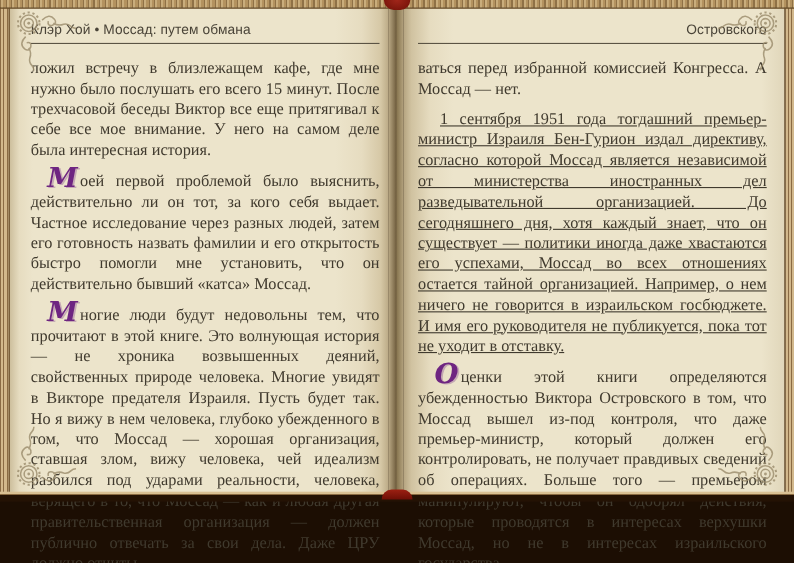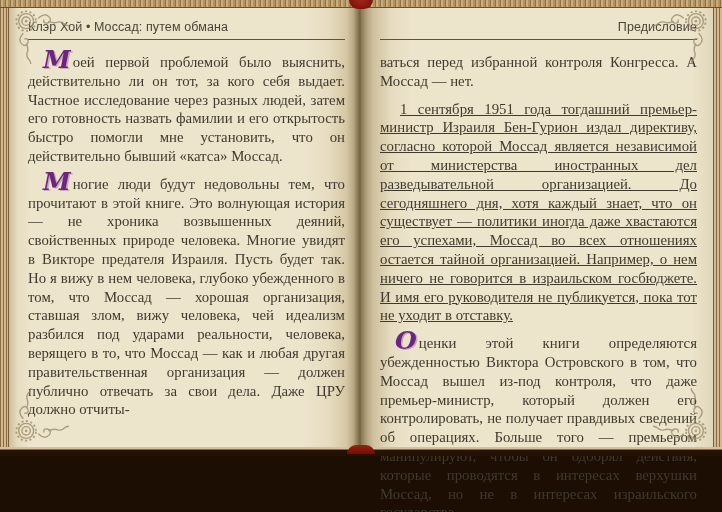--- a/index.html
+++ b/index.html
@@ -124,20 +124,21 @@
           <circle cx="13" cy="13" r="10.5" stroke-dasharray="2.2 2.6" stroke-width="2"></circle>
           <path d="M26 10 q7 -7 12 -1 q3 4 -2 6 q-5 1 -4 -4"></path>
           <path d="M37 13 q5 3 10 1 q4 -1 7 2 q2 2 5 2"></path>
           <path d="M10 26 q-7 7 -1 12 q4 3 6 -2 q1 -5 -4 -4"></path>
           <path d="M13 37 q3 5 1 10 q-1 4 2 7 q2 2 2 5"></path>
         </svg>
       </div>
       <div class="page-header">Клэр Хой • Моссад: путем обмана</div>
       <div class="rule"></div>
       <div class="page-body">
+          <p class="para">ложил встречу в близлежащем кафе, где мне нужно было послушать его всего 15 минут. После трехчасовой беседы Виктор все еще притягивал к себе все мое внимание. У него на самом деле была интересная история.</p>
           <p class="para dropped"><span class="dropcap">М</span>оей первой проблемой было выяснить, действительно ли он тот, за кого себя выдает. Частное исследование через разных людей, затем его готовность назвать фамилии и его открытость быстро помогли мне установить, что он действительно бывший «катса» Моссад.</p>
           <p class="para dropped"><span class="dropcap">М</span>ногие люди будут недовольны тем, что прочитают в этой книге. Это волнующая история — не хроника возвышенных деяний, свойственных природе человека. Многие увидят в Викторе предателя Израиля. Пусть будет так. Но я вижу в нем человека, глубоко убежденного в том, что Моссад — хорошая организация, ставшая злом, вижу человека, чей идеализм разбился под ударами реальности, человека, верящего в то, что Моссад — как и любая другая правительственная организация — должен публично отвечать за свои дела. Даже ЦРУ должно отчиты-</p>
         </div>
     </div>
 
     <div class="spine"></div>
 
     <div class="page page-right">
       <div class="corner tr">
         <svg viewBox="0 0 60 60" fill="none" stroke="currentColor" stroke-width="1.5">
@@ -156,24 +157,24 @@
           <circle cx="13" cy="13" r="8"></circle>
           <circle cx="13" cy="13" r="4.5"></circle>
           <circle cx="13" cy="13" r="1.4" fill="currentColor" stroke="none"></circle>
           <circle cx="13" cy="13" r="10.5" stroke-dasharray="2.2 2.6" stroke-width="2"></circle>
           <path d="M26 10 q7 -7 12 -1 q3 4 -2 6 q-5 1 -4 -4"></path>
           <path d="M37 13 q5 3 10 1 q4 -1 7 2 q2 2 5 2"></path>
           <path d="M10 26 q-7 7 -1 12 q4 3 6 -2 q1 -5 -4 -4"></path>
           <path d="M13 37 q3 5 1 10 q-1 4 2 7 q2 2 2 5"></path>
         </svg>
       </div>
-      <div class="page-header">Предисловие</div>
+      <div class="page-header">Островского</div>
       <div class="rule"></div>
       <div class="page-body">
-          <p class="para">ваться перед избранной контроля Конгресса. А Моссад — нет.</p>
+          <p class="para">ваться перед избранной комиссией Конгресса. А Моссад — нет.</p>
           <p class="para indent">1 сентября 1951 года тогдашний премьер-министр Израиля Бен-Гурион издал директиву, согласно которой Моссад является независимой от министерства иностранных дел разведывательной организацией. До сегодняшнего дня, хотя каждый знает, что он существует — политики иногда даже хвастаются его успехами, Моссад во всех отношениях остается тайной организацией. Например, о нем ничего не говорится в израильском госбюджете. И имя его руководителя не публикуется, пока тот не уходит в отставку.</p>
           <p class="para dropped"><span class="dropcap">О</span>ценки этой книги определяются убежденностью Виктора Островского в том, что Моссад вышел из-под контроля, что даже премьер-министр, который должен его контролировать, не получает правдивых сведений об операциях. Больше того — премьером манипулируют, чтобы он одобрял действия, которые проводятся в интересах верхушки Моссад, но не в интересах израильского государства.</p>
         </div>
     </div>
 
     <div class="edge-right"></div>
   </div>
 
   <div class="spine-bump top"></div>
   <div class="spine-bump bottom"></div>

